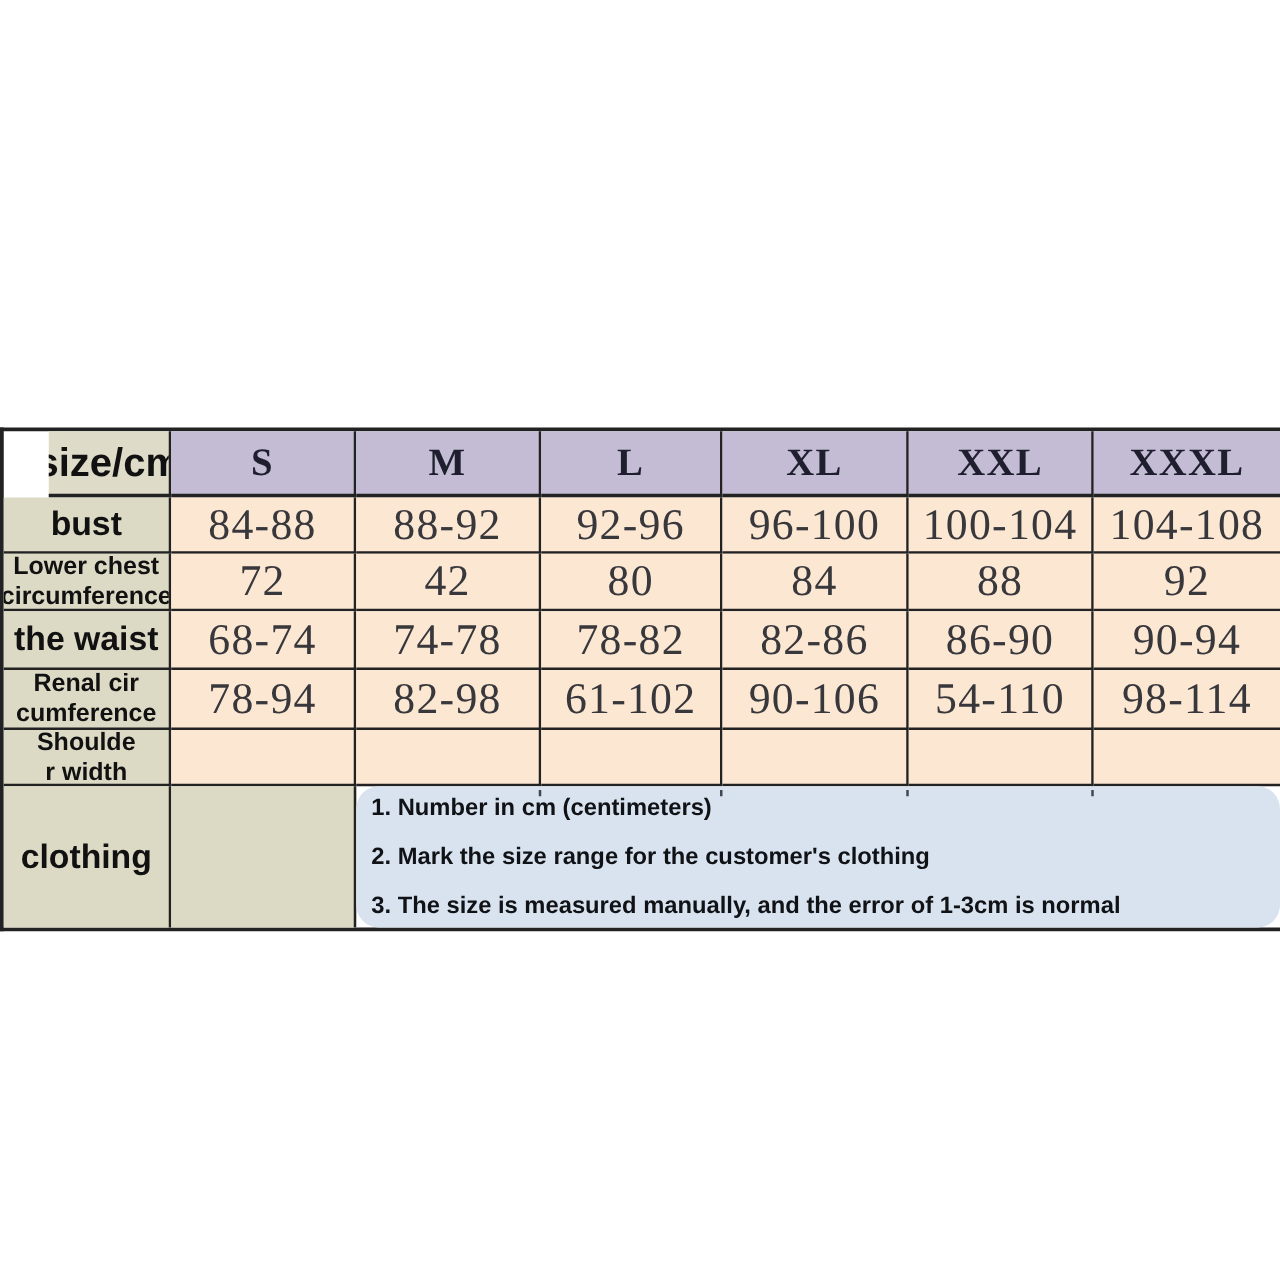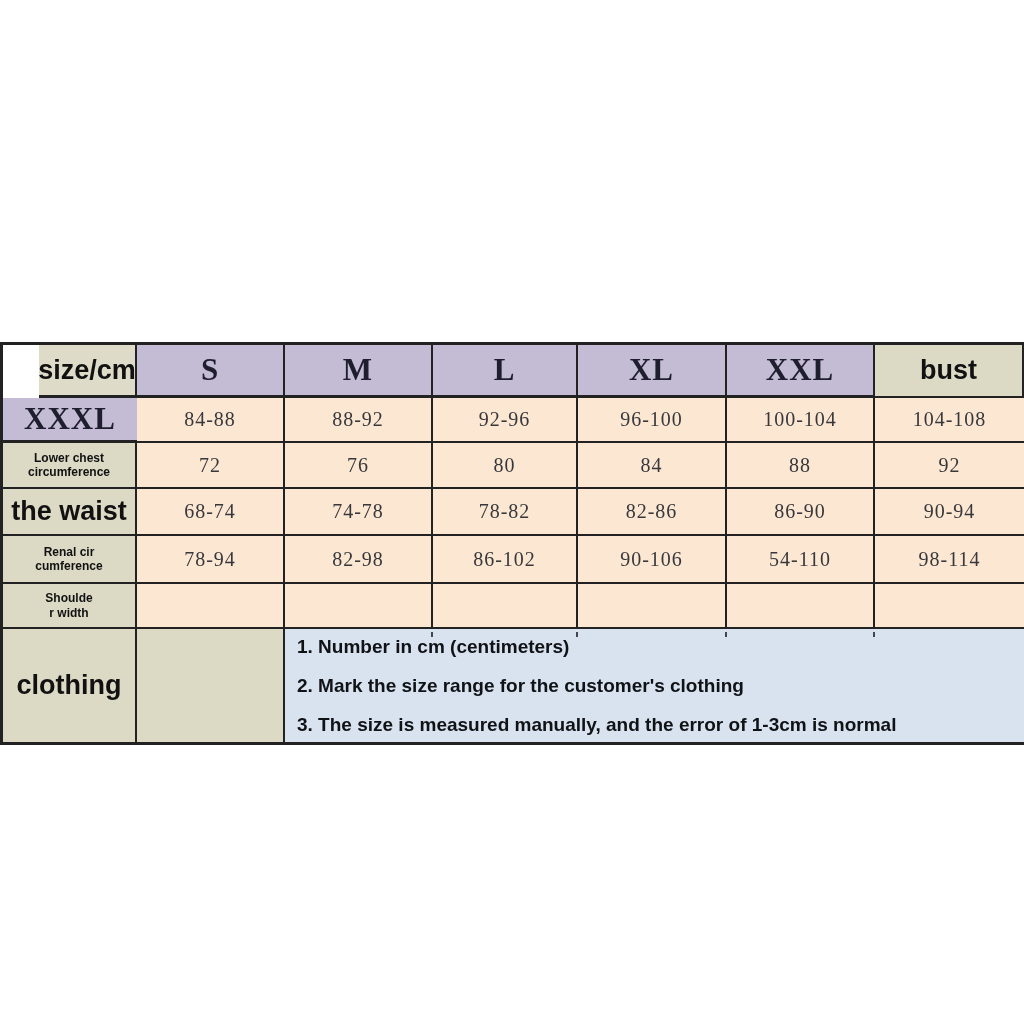--- a/index.html
+++ b/index.html
@@ -39,21 +39,21 @@
     align-items: center;
     justify-content: center;
     overflow: hidden;
   }
   .cell.last-col { border-right: none; }
   .cell.bottom-row { border-bottom: none; }
   .cell.head-row { border-bottom-width: 3px; }
 
   .corner {
     background: #dedcc8;
-    font-size: 27px;
+    font-size: 32px;
     font-weight: 700;
     color: #111111;
     margin-left: 36px;
   }
   .size-head {
     background: #c3bcd4;
     font-family: "Liberation Serif", serif;
     font-size: 31px;
     font-weight: 700;
     color: #1e1e2e;
@@ -61,27 +61,27 @@
   }
   .row-label {
     background: #dcdac5;
     font-size: 27px;
     font-weight: 700;
     color: #111111;
     text-align: center;
     white-space: pre-line;
   }
   .row-label.small {
-    font-size: 12px;
+    font-size: 20px;
     line-height: 1.2;
   }
   .value {
     background: #fbe7d2;
     font-family: "Liberation Serif", serif;
-    font-size: 20px;
+    font-size: 35px;
     font-weight: 400;
     color: #38383c;
     letter-spacing: 1px;
   }
   .explain-spacer {
     background: #dcdac5;
   }
   .notes {
     background: #d8e3ef;
     flex-direction: column;
@@ -125,68 +125,68 @@
   <div class="ghost-smudge"></div>
 
   <div class="size-table">
 
     <div class="cell head-row corner">size/cm</div>
     <div class="cell head-row size-head">S</div>
     <div class="cell head-row size-head">M</div>
     <div class="cell head-row size-head">L</div>
     <div class="cell head-row size-head">XL</div>
     <div class="cell head-row size-head">XXL</div>
+    <div class="cell head-row size-head last-col">XXXL</div>
+
     <div class="cell row-label">bust</div>
-
-    <div class="cell head-row size-head last-col">XXXL</div>
     <div class="cell value">84-88</div>
     <div class="cell value">88-92</div>
     <div class="cell value">92-96</div>
     <div class="cell value">96-100</div>
     <div class="cell value">100-104</div>
     <div class="cell value last-col">104-108</div>
 
     <div class="cell row-label small">Lower chest
 circumference</div>
     <div class="cell value">72</div>
-    <div class="cell value">76</div>
+    <div class="cell value">42</div>
     <div class="cell value">80</div>
     <div class="cell value">84</div>
     <div class="cell value">88</div>
     <div class="cell value last-col">92</div>
 
     <div class="cell row-label">the waist</div>
     <div class="cell value">68-74</div>
     <div class="cell value">74-78</div>
     <div class="cell value">78-82</div>
     <div class="cell value">82-86</div>
     <div class="cell value">86-90</div>
     <div class="cell value last-col">90-94</div>
 
     <div class="cell row-label small">Renal cir
 cumference</div>
     <div class="cell value">78-94</div>
     <div class="cell value">82-98</div>
-    <div class="cell value">86-102</div>
+    <div class="cell value">61-102</div>
     <div class="cell value">90-106</div>
     <div class="cell value">54-110</div>
     <div class="cell value last-col">98-114</div>
 
     <div class="cell row-label small">Shoulde
 r width</div>
     <div class="cell value"></div>
     <div class="cell value"></div>
     <div class="cell value"></div>
     <div class="cell value"></div>
     <div class="cell value"></div>
     <div class="cell value last-col"></div>
 
     <div class="cell row-label bottom-row">clothing</div>
     <div class="cell explain-spacer bottom-row"></div>
-    <div class="cell notes bottom-row last-col" style="grid-column: 3 / 8;">
+    <div class="cell notes bottom-row last-col" style="grid-column: 3 / 8; border-radius: 18px;">
       <span class="note-line">1. Number in cm (centimeters)</span>
       <span class="note-line">2. Mark the size range for the customer's clothing</span>
       <span class="note-line">3. The size is measured manually, and the error of 1-3cm is normal</span>
     </div>
 
     <div class="grid-stub" style="left:428px;"></div>
     <div class="grid-stub" style="left:573px;"></div>
     <div class="grid-stub" style="left:722px;"></div>
     <div class="grid-stub" style="left:870px;"></div>
 

